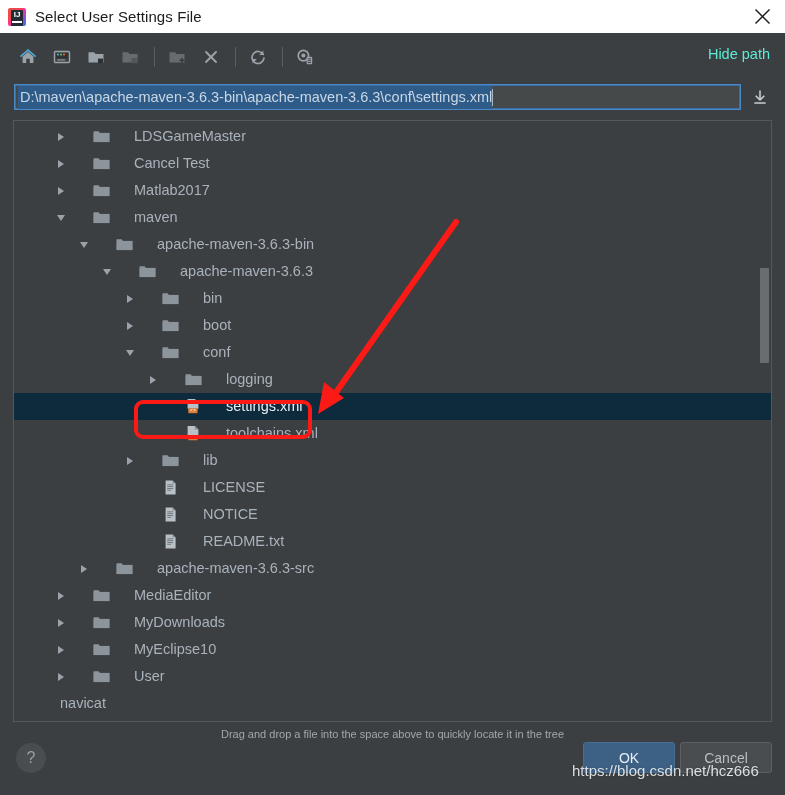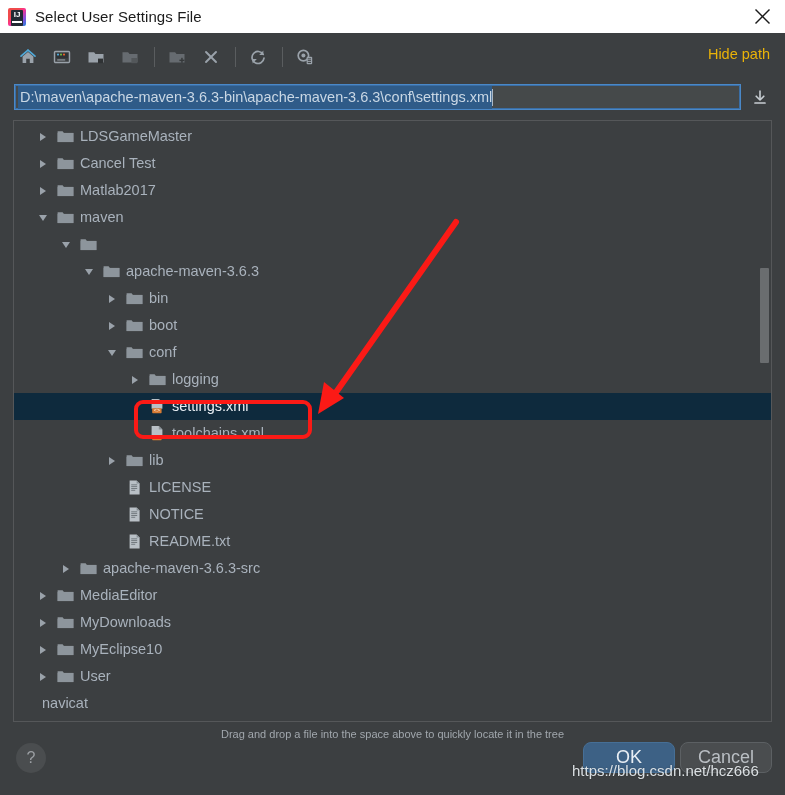--- a/index.html
+++ b/index.html
@@ -88,21 +88,21 @@
   }
   .tb-btn.disabled { opacity: .45; cursor: default; }
   .tb-sep {
     width: 1px; height: 20px;
     background: #5a5d5f;
     margin: 0 8px 0 4px;
   }
   .hide-path {
     position: absolute;
     right: 15px; top: 13px;
-    color: #eab308;
+    color: #5eead4;
     font-size: 14.5px;
     cursor: pointer;
   }
 
   
   .pathrow {
     position: relative;
     height: 34px;
     padding: 0 14px;
     display: flex;
@@ -157,20 +157,21 @@
     position: relative;
     padding-top: 2px;
   }
   .row {
     height: 27px;
     display: flex;
     align-items: center;
     white-space: nowrap;
     cursor: default;
     position: relative;
+    gap: 18px;
   }
   .row.selected { background: #0e2a3d; }
   .row-label {
     font-size: 14.5px;
     color: #a9b2bc;
     margin-left: 6px;
     line-height: 27px;
   }
   .row.selected .row-label { color: #e9eef3; }
   .twisty {
@@ -231,22 +232,22 @@
     color: #9b9fa3;
     font-size: 16px;
     display: flex; align-items: center; justify-content: center;
     cursor: pointer;
   }
   .btn {
     position: absolute;
     top: 9px;
     height: 31px;
     min-width: 92px;
-    border-radius: 8px;
-    font-size: 18px;
+    border-radius: 3px;
+    font-size: 14px;
     display: flex; align-items: center; justify-content: center;
     cursor: pointer;
     box-sizing: border-box;
   }
   .btn-ok {
     right: 110px;
     background: #3d6185;
     color: #e8eef4;
     border: 1px solid #466f96;
   }
@@ -443,20 +444,21 @@
         </div>
         <div class="row">
           <div style="width: 45px; flex: 0 0 auto;"></div>
           <div class="twisty">
             <div class="tri-d"></div>
           </div>
           <svg class="ic" viewBox="0 0 17 17">
             <path d="M0.6 3.2 h5 l1.3 1.7 h9.5 v9.2 h-15.8 z" fill="#8d959c"></path>
             <path d="M0.6 4.9 h15.8 v9.2 h-15.8 z" fill="#8d959c"></path>
           </svg>
+          <span class="row-label">apache-maven-3.6.3-bin</span>
         </div>
         <div class="row">
           <div style="width: 68px; flex: 0 0 auto;"></div>
           <div class="twisty">
             <div class="tri-d"></div>
           </div>
           <svg class="ic" viewBox="0 0 17 17">
             <path d="M0.6 3.2 h5 l1.3 1.7 h9.5 v9.2 h-15.8 z" fill="#8d959c"></path>
             <path d="M0.6 4.9 h15.8 v9.2 h-15.8 z" fill="#8d959c"></path>
           </svg>

